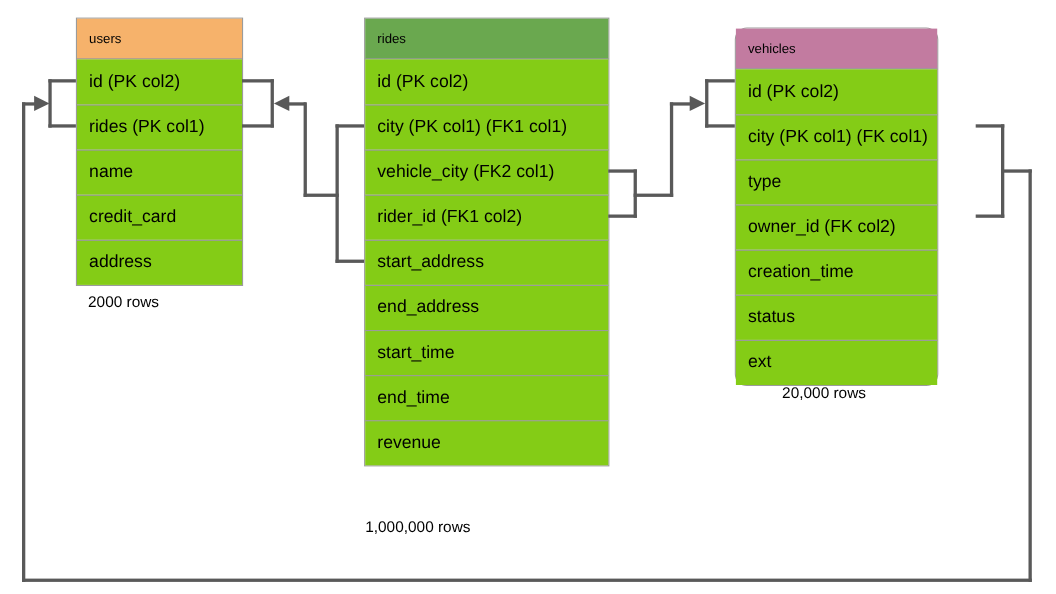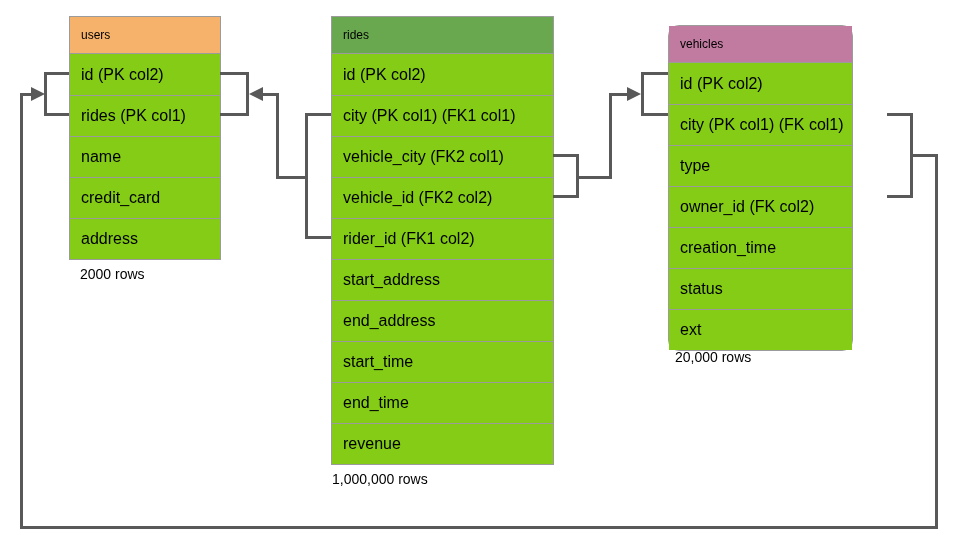--- a/index.html
+++ b/index.html
@@ -53,41 +53,40 @@
     <div class="trow">credit_card</div>
     <div class="trow">address</div>
   </div>
   <div class="rowcount" style="left:80px; top:266px;">2000 rows</div>
 
   <div class="table" style="left:331px; top:16px; width:223px;text-align:right;">
     <div class="thead" style="background: rgb(106, 168, 79);">rides</div>
     <div class="trow">id (PK col2)</div>
     <div class="trow">city (PK col1) (FK1 col1)</div>
     <div class="trow">vehicle_city (FK2 col1)</div>
-    <div class="trow">vehicle_id (FK2 col2)</div>
     <div class="trow">rider_id (FK1 col2)</div>
     <div class="trow">start_address</div>
     <div class="trow">end_address</div>
     <div class="trow">start_time</div>
     <div class="trow">end_time</div>
     <div class="trow">revenue</div>
   </div>
   <div class="rowcount" style="left:332px; top:471px;">1,000,000 rows</div>
 
   <div class="table" style="left:668px; top:25px; width:185px;border-radius:11px;">
     <div class="thead" style="background: rgb(194, 123, 160);">vehicles</div>
     <div class="trow">id (PK col2)</div>
     <div class="trow">city (PK col1) (FK col1)</div>
     <div class="trow">type</div>
     <div class="trow">owner_id (FK col2)</div>
     <div class="trow">creation_time</div>
     <div class="trow">status</div>
     <div class="trow">ext</div>
   </div>
-  <div class="rowcount" style="left:675px; top:349px;text-align:center;">20,000 rows</div>
+  <div class="rowcount" style="left:711px; top:349px;text-align:center;">20,000 rows</div>
 
   <div class="h" style="left:220px; top:72px;  width:29px;"></div>
   <div class="h" style="left:220px; top:113px; width:29px;"></div>
   <div class="v" style="left:246px; top:72px;  height:44px;"></div>
   <div class="arr-l" style="left:249px; top:87px;"></div>
   <div class="h" style="left:261px; top:93px;  width:17px;"></div>
   <div class="v" style="left:276px; top:93px;  height:86px;"></div>
   <div class="h" style="left:276px; top:176px; width:32px;"></div>
   <div class="v" style="left:305px; top:113px; height:126px;"></div>
   <div class="h" style="left:305px; top:113px; width:26px;"></div>

